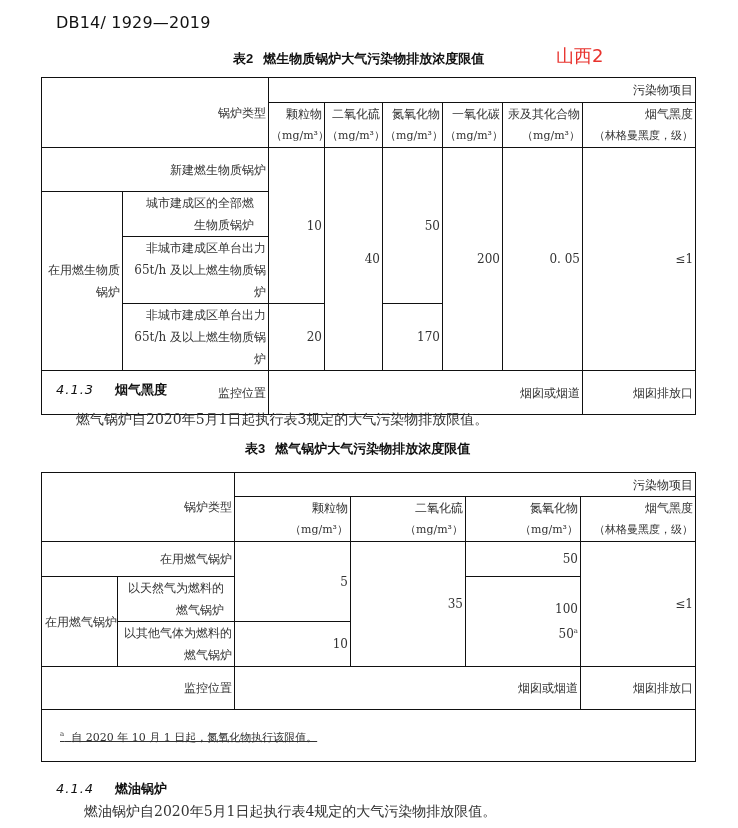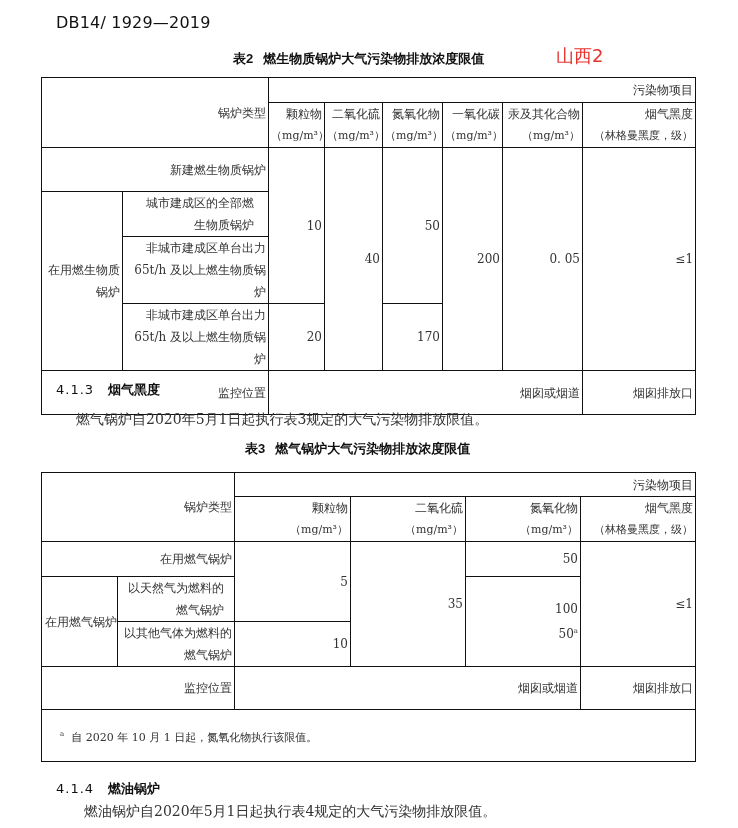--- a/index.html
+++ b/index.html
@@ -11,23 +11,23 @@
   .tcap { font-family: Liberation Sans, sans-serif; font-size: 13px;
           color: #111; font-weight: bold; white-space: nowrap; }
   .tcap .num { margin-right: 10px; }
   .redlabel { left: 556px; top: 44px; font-family: "DejaVu Sans", "Liberation Sans", sans-serif;
               font-size: 18px; color: #e8322d; }
   table.std { position: absolute; border-collapse: collapse; table-layout: fixed; }
   table.std td { border: 1.5px solid #111; text-align: right; vertical-align: middle;
                  font-size: 12px; line-height: 22px; padding: 0 2px; color: #333; overflow: hidden; }
   .unit { font-size: 11px; }
   .sec { font-family: "DejaVu Sans", "Liberation Sans", sans-serif; font-size: 13px; font-weight: bold; color: #111; }
-  .sec .snum { margin-right: 14px; font-weight: normal; letter-spacing: 1px; }
+  .sec .snum { margin-right: 21px; font-weight: normal; letter-spacing: 1px; font-style: italic; }
   .para { font-size: 14px; color: #333; }
-  .foot td { text-align: left !important; padding-left: 18px !important; font-size: 11px !important; }
+  .foot td { text-align: left !important; padding-left: 18px !important; font-size: 11px !important; text-decoration: underline; }
   sup { font-size: 7px; }
 </style>
 </head>
 <body>
 
 <div class="abs docid">DB14/ 1929—2019</div>
 
 <div class="abs tcap" style="left:233px; top:50px;">
   <span class="num">表2</span><span>燃生物质锅炉大气污染物排放浓度限值</span>
 </div>

